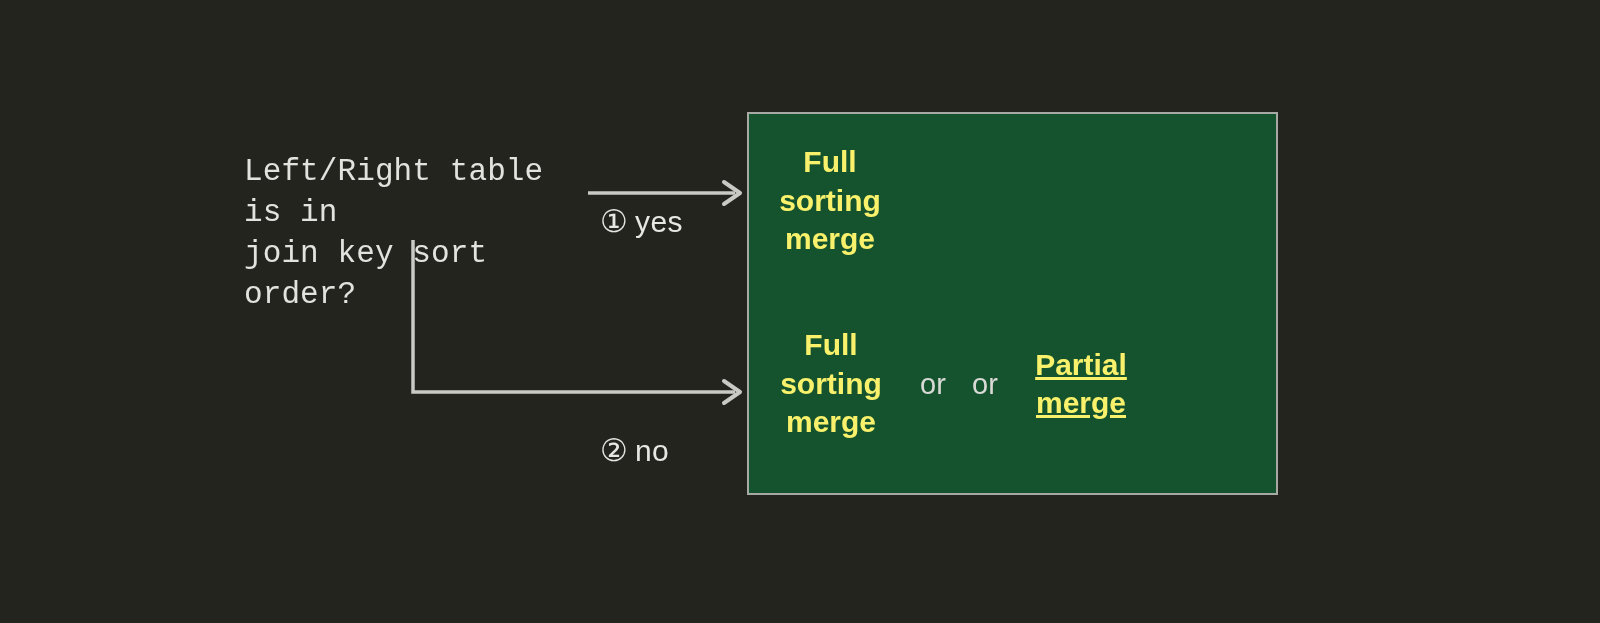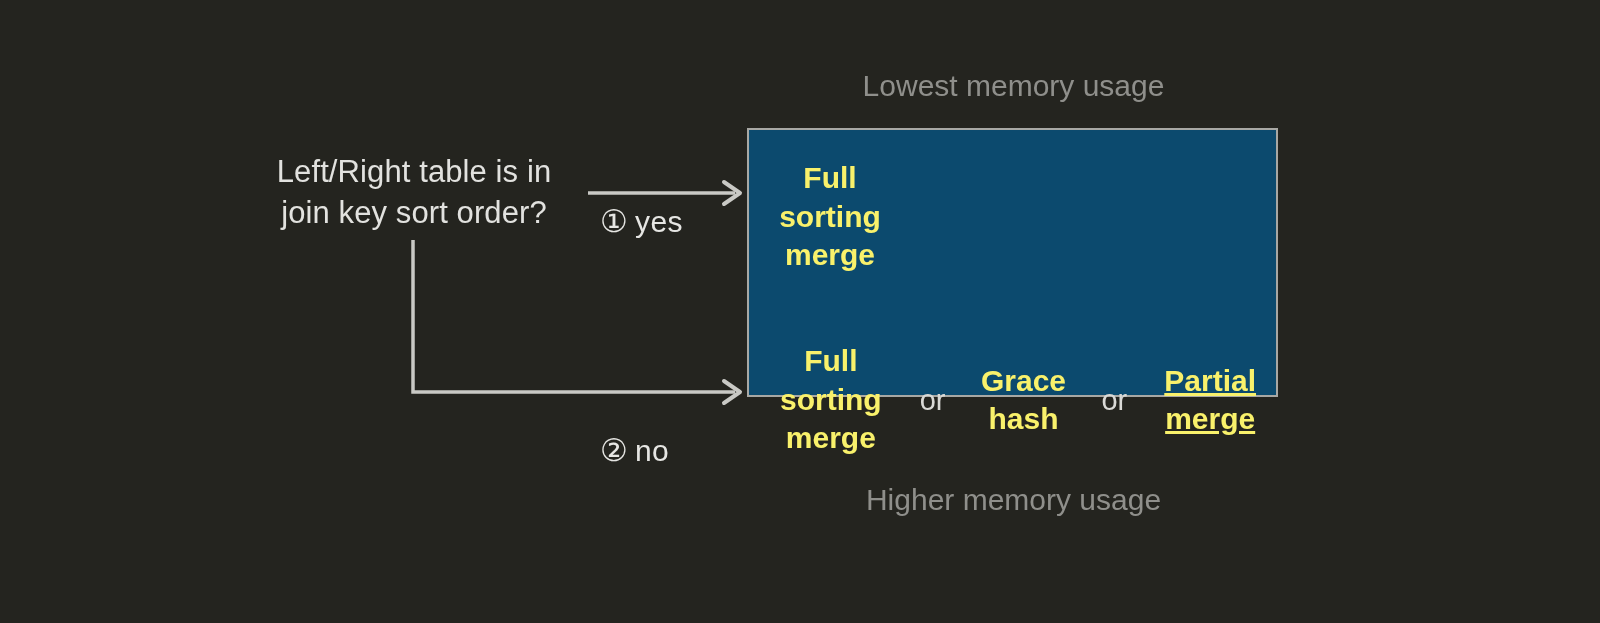--- a/index.html
+++ b/index.html
@@ -18,26 +18,27 @@
     width: 1600px;
     height: 623px;
   }
 
   
   #question {
     position: absolute;
     left: 244px;
     top: 152px;
     width: 340px;
-    text-align: center;
+    text-align: left;
     color: #e2e2df;
     font-size: 31px;
     line-height: 1.32;
     letter-spacing: 0.1px;
     white-space: pre-line;
+    font-family: Liberation Mono, monospace;
   }
 
   
   #connectors {
     position: absolute;
     left: 0;
     top: 0;
     width: 1600px;
     height: 623px;
     pointer-events: none;
@@ -67,24 +68,24 @@
     line-height: 1;
     white-space: nowrap;
   }
   #caption-top    { left: 747px; top: 71px;  width: 533px; text-align: center; }
   #caption-bottom { left: 747px; top: 485px; width: 533px; text-align: center; }
 
   
   #result-box {
     position: absolute;
     left: 747px;
-    top: 128px;
+    top: 112px;
     width: 531px;
-    height: 269px;
-    background: #0c4a6e;
+    height: 383px;
+    background: #14532d;
     border: 2px solid #a8a8a4;
     box-sizing: border-box;
   }
 
   .result-row {
     position: absolute;
     display: flex;
     align-items: center;
     left: 0;
     width: 531px;
@@ -138,38 +139,34 @@
     </g>
   </svg>
 
   <div class="branch-label" id="branch-yes">
     <span class="marker">①</span><span>yes</span>
   </div>
   <div class="branch-label" id="branch-no">
     <span class="marker">②</span><span>no</span>
   </div>
 
-  <div class="caption" id="caption-top">Lowest memory usage</div>
-  <div class="caption" id="caption-bottom">Higher memory usage</div>
 
   <div id="result-box">
 
     <div class="result-row" id="row-sorted">
       <div class="algo">Full
 sorting
 merge</div>
     </div>
 
     <div class="result-row" id="row-unsorted">
       <div class="algo a1">Full
 sorting
 merge</div>
       <div class="or">or</div>
-      <div class="algo a2">Grace
-hash</div>
       <div class="or">or</div>
       <div class="algo a3">Partial
 merge</div>
     </div>
 
   </div>
 
 </div>
 
 </body></html>

